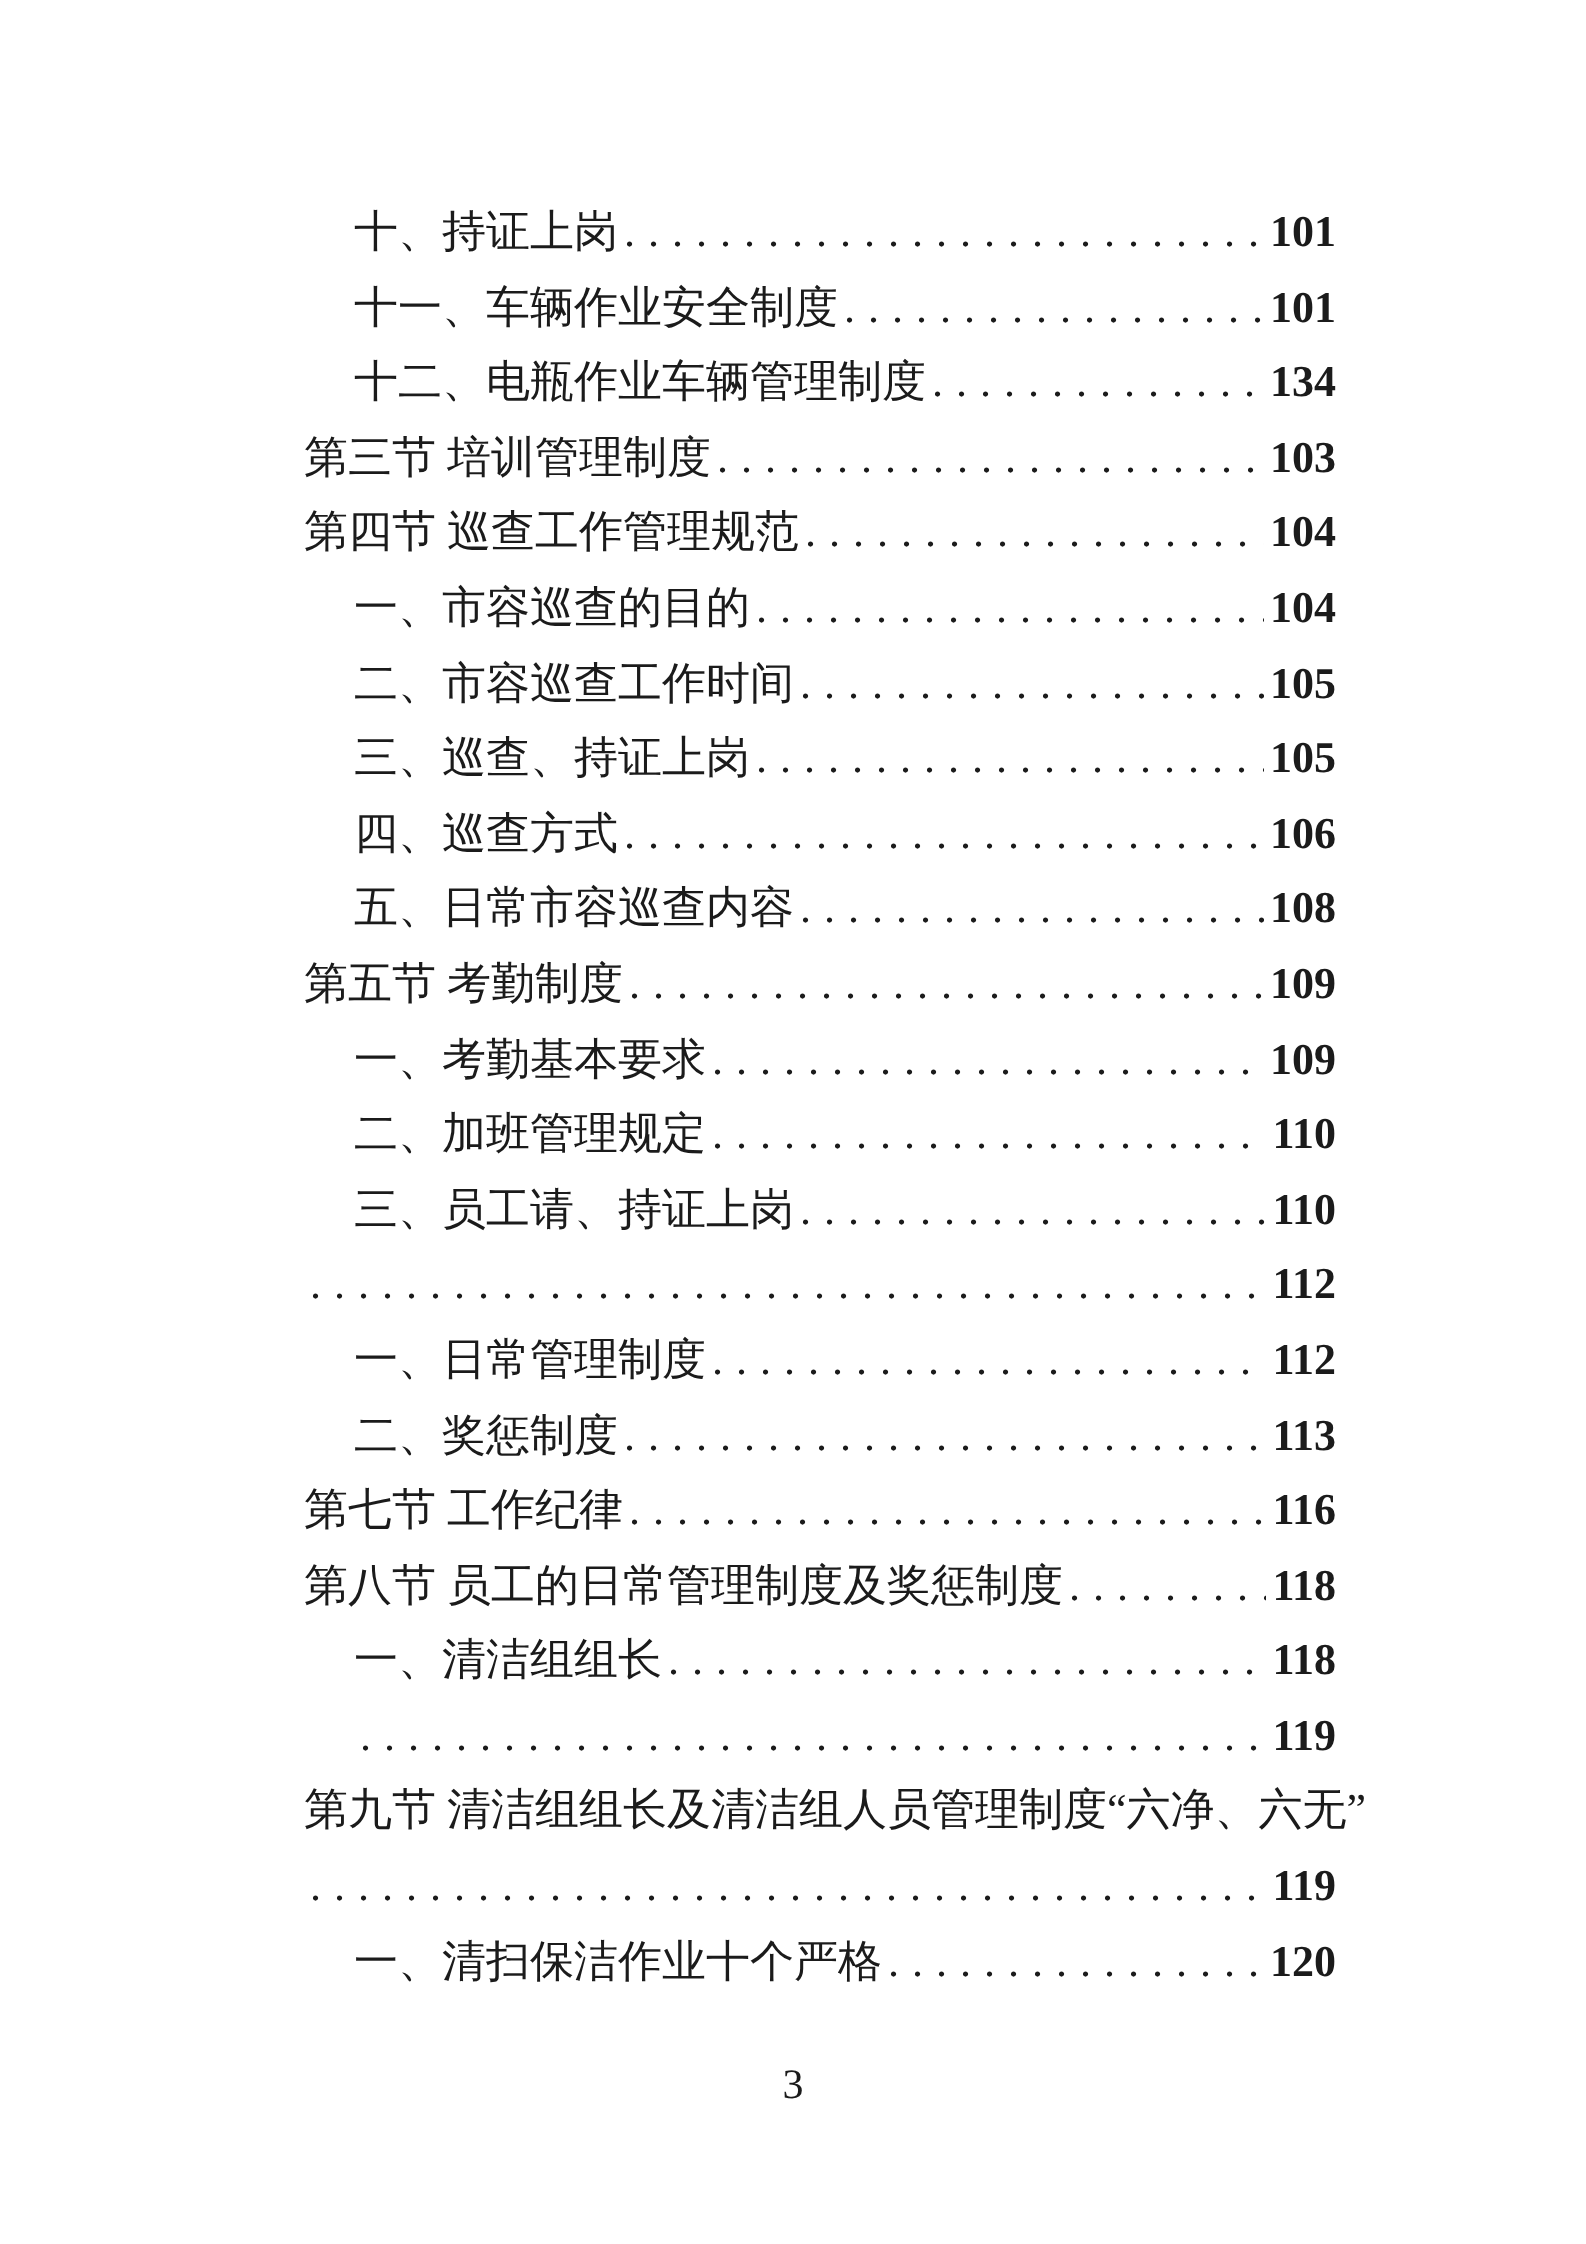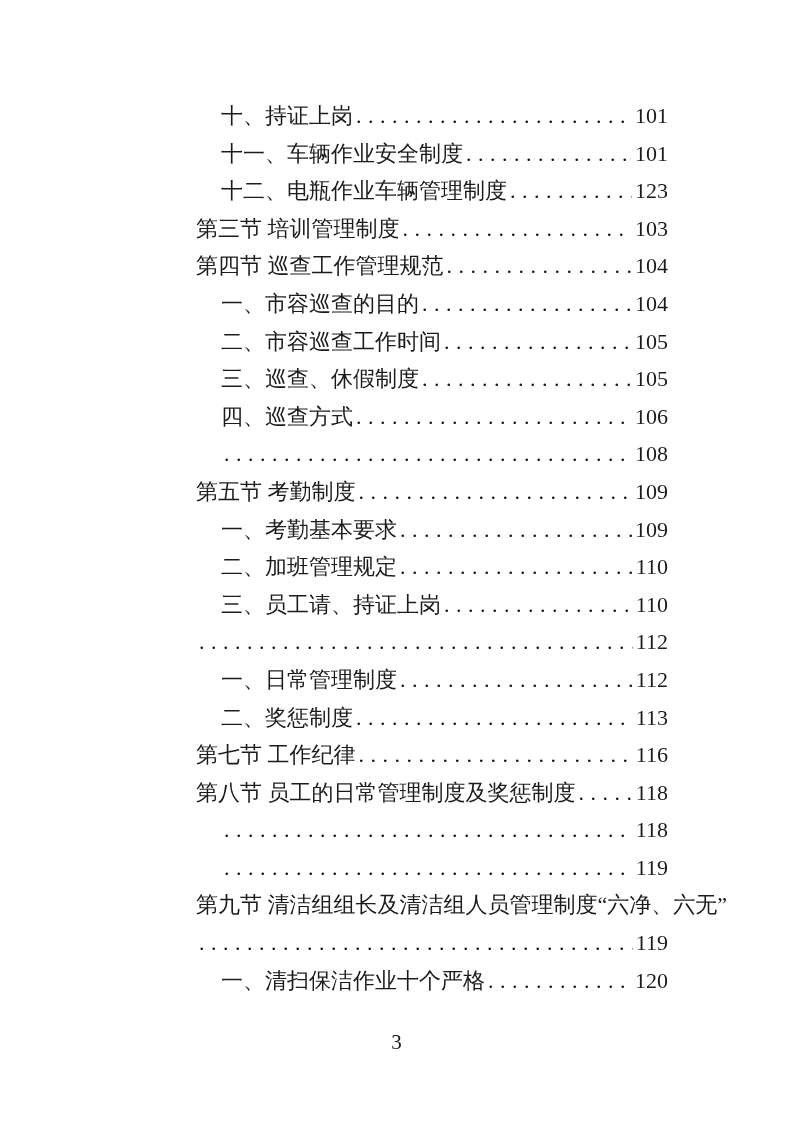--- a/index.html
+++ b/index.html
@@ -22,40 +22,40 @@
     left: 152px;
     width: 516px;
   }
   .toc-row {
     display: flex;
     align-items: baseline;
     height: 37.6px;
     line-height: 37.6px;
     font-size: 22px;
     white-space: nowrap;
-    margin-left: 44px;
   }
   .toc-row.lvl2 {
     padding-left: 25px;
   }
   .toc-row .title {
     white-space: nowrap;
     flex: 0 0 auto;
   }
   .toc-row .leader {
     flex: 1 1 auto;
     overflow: hidden;
     white-space: nowrap;
     margin: 0 3px;
     min-width: 0;
     letter-spacing: 0.5px;
   }
   .toc-row .pagenum {
     flex: 0 0 auto;
     text-align: right;
+    font-weight: bold;
   }
   .footer-pagenum {
     position: absolute;
     top: 1028px;
     left: 0;
     width: 100%;
     text-align: center;
     font-size: 21px;
     line-height: 28px;
   }
@@ -71,21 +71,21 @@
         <span class="pagenum">101</span>
       </div>
       <div class="toc-row lvl2">
         <span class="title">十一、车辆作业安全制度</span>
         <span class="leader">. . . . . . . . . . . . . . . . . . . . . . . . . . . . . . . . . . . . . . . . . . . . . . . . . . . . . . . . . . . . . . . . . . . . . . . . . . . . . . . . . . . . . . . . . . </span>
         <span class="pagenum">101</span>
       </div>
       <div class="toc-row lvl2">
         <span class="title">十二、电瓶作业车辆管理制度</span>
         <span class="leader">. . . . . . . . . . . . . . . . . . . . . . . . . . . . . . . . . . . . . . . . . . . . . . . . . . . . . . . . . . . . . . . . . . . . . . . . . . . . . . . . . . . . . . . . . . </span>
-        <span class="pagenum">123</span>
+        <span class="pagenum">134</span>
       </div>
       <div class="toc-row">
         <span class="title">第三节 培训管理制度</span>
         <span class="leader">. . . . . . . . . . . . . . . . . . . . . . . . . . . . . . . . . . . . . . . . . . . . . . . . . . . . . . . . . . . . . . . . . . . . . . . . . . . . . . . . . . . . . . . . . . </span>
         <span class="pagenum">103</span>
       </div>
       <div class="toc-row">
         <span class="title">第四节 巡查工作管理规范</span>
         <span class="leader">. . . . . . . . . . . . . . . . . . . . . . . . . . . . . . . . . . . . . . . . . . . . . . . . . . . . . . . . . . . . . . . . . . . . . . . . . . . . . . . . . . . . . . . . . . </span>
         <span class="pagenum">104</span>
@@ -94,30 +94,31 @@
         <span class="title">一、市容巡查的目的</span>
         <span class="leader">. . . . . . . . . . . . . . . . . . . . . . . . . . . . . . . . . . . . . . . . . . . . . . . . . . . . . . . . . . . . . . . . . . . . . . . . . . . . . . . . . . . . . . . . . . </span>
         <span class="pagenum">104</span>
       </div>
       <div class="toc-row lvl2">
         <span class="title">二、市容巡查工作时间</span>
         <span class="leader">. . . . . . . . . . . . . . . . . . . . . . . . . . . . . . . . . . . . . . . . . . . . . . . . . . . . . . . . . . . . . . . . . . . . . . . . . . . . . . . . . . . . . . . . . . </span>
         <span class="pagenum">105</span>
       </div>
       <div class="toc-row lvl2">
-        <span class="title">三、巡查、休假制度</span>
+        <span class="title">三、巡查、持证上岗</span>
         <span class="leader">. . . . . . . . . . . . . . . . . . . . . . . . . . . . . . . . . . . . . . . . . . . . . . . . . . . . . . . . . . . . . . . . . . . . . . . . . . . . . . . . . . . . . . . . . . </span>
         <span class="pagenum">105</span>
       </div>
       <div class="toc-row lvl2">
         <span class="title">四、巡查方式</span>
         <span class="leader">. . . . . . . . . . . . . . . . . . . . . . . . . . . . . . . . . . . . . . . . . . . . . . . . . . . . . . . . . . . . . . . . . . . . . . . . . . . . . . . . . . . . . . . . . . </span>
         <span class="pagenum">106</span>
       </div>
       <div class="toc-row lvl2">
+        <span class="title">五、日常市容巡查内容</span>
         <span class="leader">. . . . . . . . . . . . . . . . . . . . . . . . . . . . . . . . . . . . . . . . . . . . . . . . . . . . . . . . . . . . . . . . . . . . . . . . . . . . . . . . . . . . . . . . . . </span>
         <span class="pagenum">108</span>
       </div>
       <div class="toc-row">
         <span class="title">第五节 考勤制度</span>
         <span class="leader">. . . . . . . . . . . . . . . . . . . . . . . . . . . . . . . . . . . . . . . . . . . . . . . . . . . . . . . . . . . . . . . . . . . . . . . . . . . . . . . . . . . . . . . . . . </span>
         <span class="pagenum">109</span>
       </div>
       <div class="toc-row lvl2">
         <span class="title">一、考勤基本要求</span>
@@ -152,20 +153,21 @@
         <span class="title">第七节 工作纪律</span>
         <span class="leader">. . . . . . . . . . . . . . . . . . . . . . . . . . . . . . . . . . . . . . . . . . . . . . . . . . . . . . . . . . . . . . . . . . . . . . . . . . . . . . . . . . . . . . . . . . </span>
         <span class="pagenum">116</span>
       </div>
       <div class="toc-row">
         <span class="title">第八节 员工的日常管理制度及奖惩制度</span>
         <span class="leader">. . . . . . . . . . . . . . . . . . . . . . . . . . . . . . . . . . . . . . . . . . . . . . . . . . . . . . . . . . . . . . . . . . . . . . . . . . . . . . . . . . . . . . . . . . </span>
         <span class="pagenum">118</span>
       </div>
       <div class="toc-row lvl2">
+        <span class="title">一、清洁组组长</span>
         <span class="leader">. . . . . . . . . . . . . . . . . . . . . . . . . . . . . . . . . . . . . . . . . . . . . . . . . . . . . . . . . . . . . . . . . . . . . . . . . . . . . . . . . . . . . . . . . . </span>
         <span class="pagenum">118</span>
       </div>
       <div class="toc-row lvl2">
         <span class="leader">. . . . . . . . . . . . . . . . . . . . . . . . . . . . . . . . . . . . . . . . . . . . . . . . . . . . . . . . . . . . . . . . . . . . . . . . . . . . . . . . . . . . . . . . . . </span>
         <span class="pagenum">119</span>
       </div>
       <div class="toc-row">
         <span class="title">第九节 清洁组组长及清洁组人员管理制度“六净、六无”</span>
         <span class="leader"></span>

